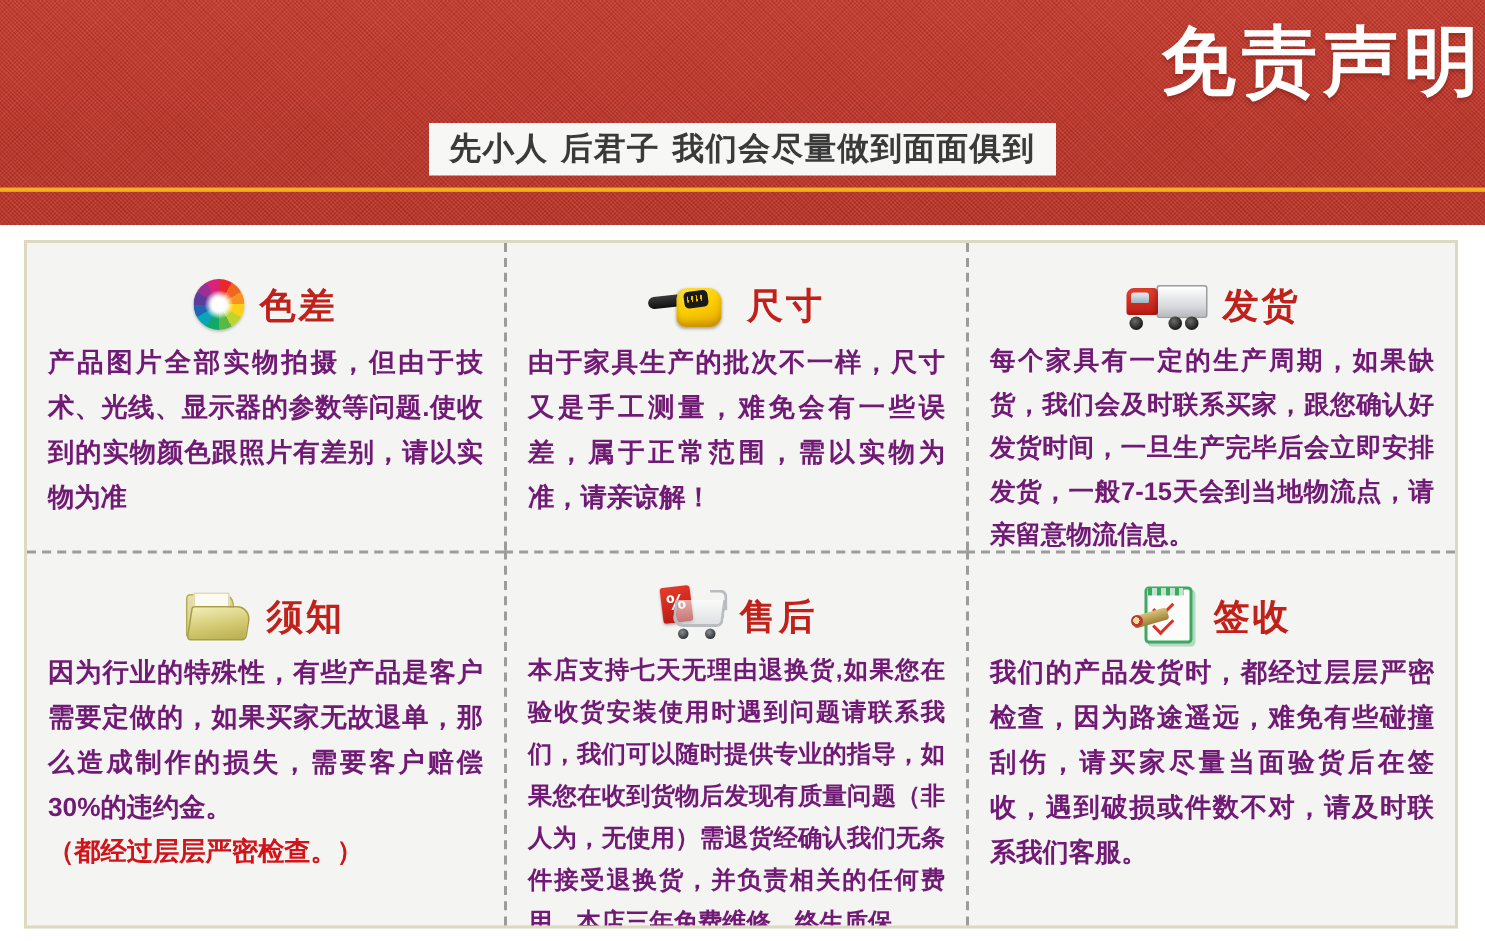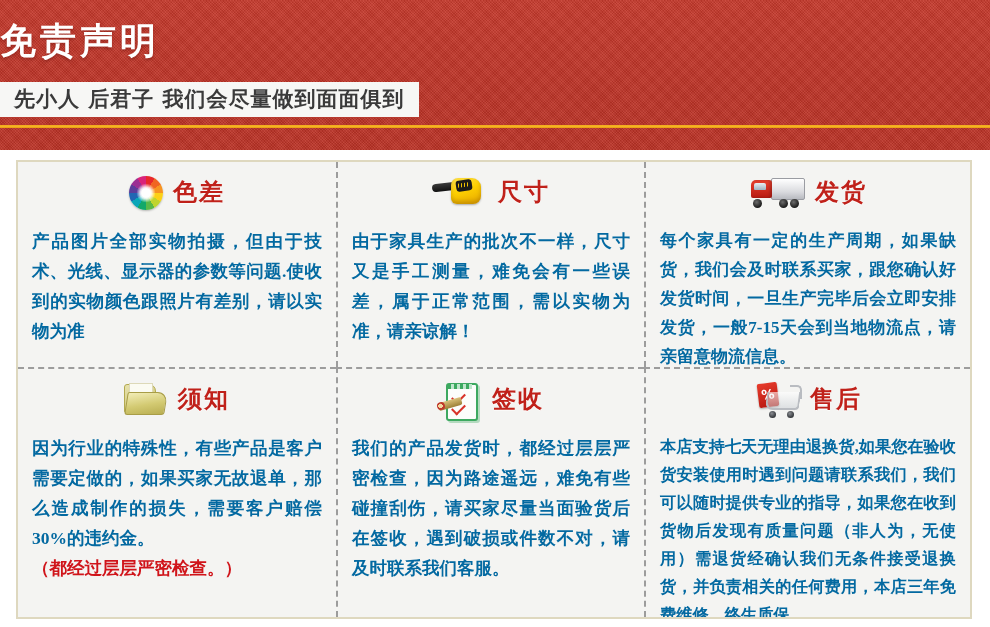--- a/index.html
+++ b/index.html
@@ -17,31 +17,32 @@
     width:990px;height:150px;
     background-color:#c0392b;
     background-image:
       repeating-linear-gradient(45deg, rgba(255,255,255,.055) 0 1px, rgba(0,0,0,.05) 1px 2px),
       repeating-linear-gradient(-45deg, rgba(255,255,255,.045) 0 1px, rgba(0,0,0,.045) 1px 2px),
       linear-gradient(180deg,#c5392c 0%, #bd3327 60%, #bb3226 100%);
     overflow:hidden;
   }
   .hdr-title{
     position:absolute;left:0;right:0;top:12px;
-    text-align:left;
+    text-align:right;
     color:#ffffff;
     font-family:"DejaVu Sans","Liberation Sans",sans-serif;
     font-weight:bold;
-    font-size:36px;
+    font-size:50px;
     letter-spacing:4px;
     line-height:58px;
     text-shadow:0 2px 3px rgba(90,10,5,.35);
   }
   .hdr-sub-wrap{
     position:absolute;left:0;right:0;top:82px;
+    text-align:center;
   }
   .hdr-sub{
     display:inline-block;
     background:#f7f7f5;
     color:#3a3a3a;
     font-family:"DejaVu Sans","Liberation Sans",sans-serif;
     font-size:21px;
     font-weight:600;
     letter-spacing:1px;
     padding:4px 14px 5px 14px;
@@ -77,37 +78,37 @@
   
   .cell.c2, .cell.c3, .cell.c5, .cell.c6{
     border-left:2px dashed #9c9c9c;
   }
   .cell.c4, .cell.c5, .cell.c6{
     border-top:2px dashed #9c9c9c;
   }
 
   .cell-head{
     display:flex;
-    align-items:flex-start;
+    align-items:flex-end;
     justify-content:center;
     gap:10px;
     height:44px;
     margin:4px 0 6px 0;
   }
   .head-title{
     color:#c0211a;
     font-family:"DejaVu Sans","Liberation Sans",sans-serif;
     font-weight:bold;
     font-size:24px;
     letter-spacing:2px;
     text-shadow:0 1px 0 rgba(255,255,255,.7);
   }
   .body-text{
-    color:#0369a1;
-    font-family:Liberation Serif, serif;
+    color:#701a75;
+    font-family:Liberation Sans, sans-serif;
     font-weight:bold;
     font-size:17.5px;
     line-height:30px;
     letter-spacing:0px;
     text-align:justify;
     text-justify:inter-ideograph;
   }
   .body-text.small{font-size:17px;line-height:29px;}
   .body-text.tight{font-size:16.2px;line-height:28px;}
   .warn-text{
@@ -316,46 +317,46 @@
             <span class="back"></span>
               <span class="paper"></span>
               <span class="front"></span>
           </span>
           <span class="head-title">须知</span>
         </div>
         <div class="body-text">因为行业的特殊性，有些产品是客户需要定做的，如果买家无故退单，那么造成制作的损失，需要客户赔偿30%的违约金。</div>
         <span class="warn-text">（都经过层层严密检查。）</span>
       </div>
 
-      <div class="cell c5">
-        <div class="cell-head">
-          <span class="icon icon-clip">
-            <span class="board"></span>
-              <span class="barr"></span>
-            <span class="ck1"></span>
-              <span class="ck2"></span>
-            <span class="pencil"></span>
-              <span class="tip"></span>
-          </span>
-          <span class="head-title">签收</span>
-        </div>
-        <div class="body-text">我们的产品发货时，都经过层层严密检查，因为路途遥远，难免有些碰撞刮伤，请买家尽量当面验货后在签收，遇到破损或件数不对，请及时联系我们客服。</div>
-      </div>
-
       <div class="cell c6">
         <div class="cell-head">
           <span class="icon icon-cart">
             <span class="bag">
                 <span>%</span>
               </span>
             <span class="basket"></span>
               <span class="handle"></span>
             <span class="cw1"></span>
               <span class="cw2"></span>
           </span>
           <span class="head-title">售后</span>
         </div>
         <div class="body-text tight">本店支持七天无理由退换货,如果您在验收货安装使用时遇到问题请联系我们，我们可以随时提供专业的指导，如果您在收到货物后发现有质量问题（非人为，无使用）需退货经确认我们无条件接受退换货，并负责相关的任何费用，本店三年免费维修，终生质保</div>
       </div>
 
+      <div class="cell c5">
+        <div class="cell-head">
+          <span class="icon icon-clip">
+            <span class="board"></span>
+              <span class="barr"></span>
+            <span class="ck1"></span>
+              <span class="ck2"></span>
+            <span class="pencil"></span>
+              <span class="tip"></span>
+          </span>
+          <span class="head-title">签收</span>
+        </div>
+        <div class="body-text">我们的产品发货时，都经过层层严密检查，因为路途遥远，难免有些碰撞刮伤，请买家尽量当面验货后在签收，遇到破损或件数不对，请及时联系我们客服。</div>
+      </div>
+
     </div>
   </div>
 </div>
 
 </body></html>

